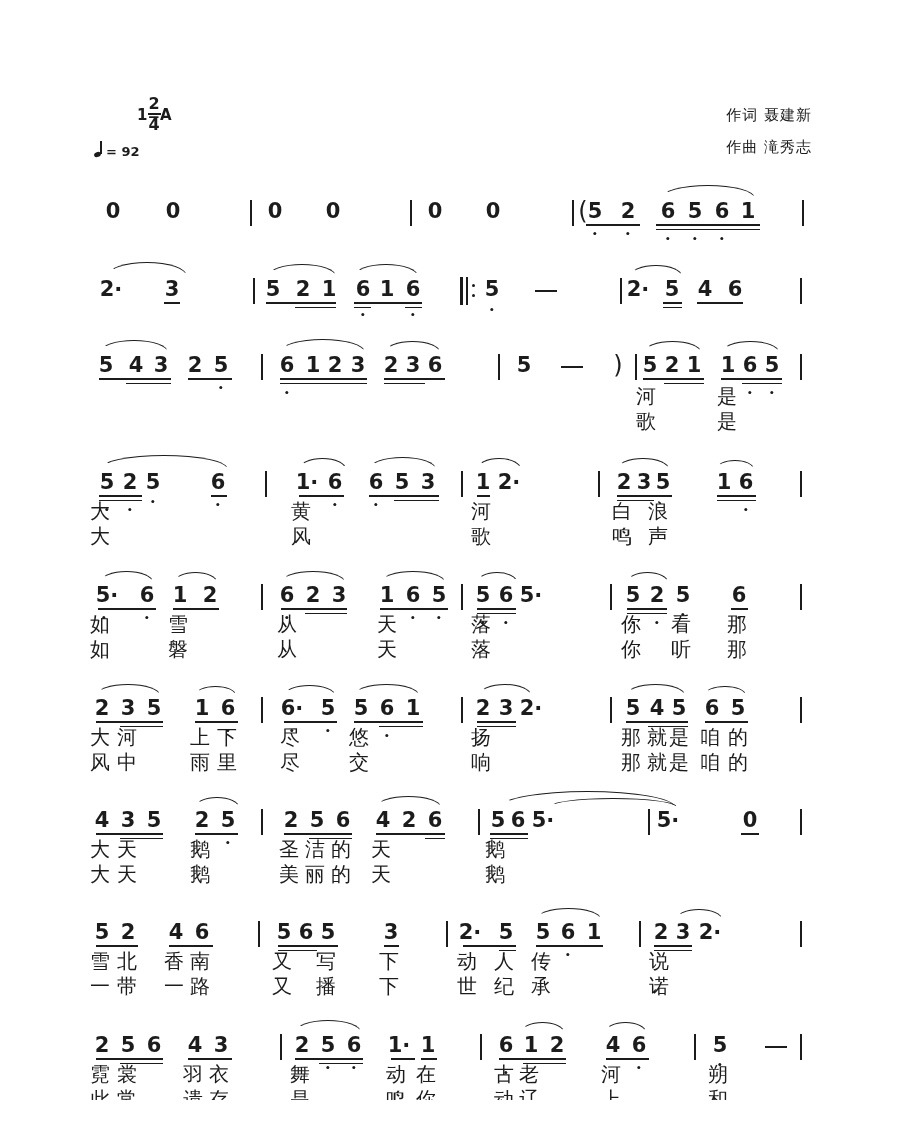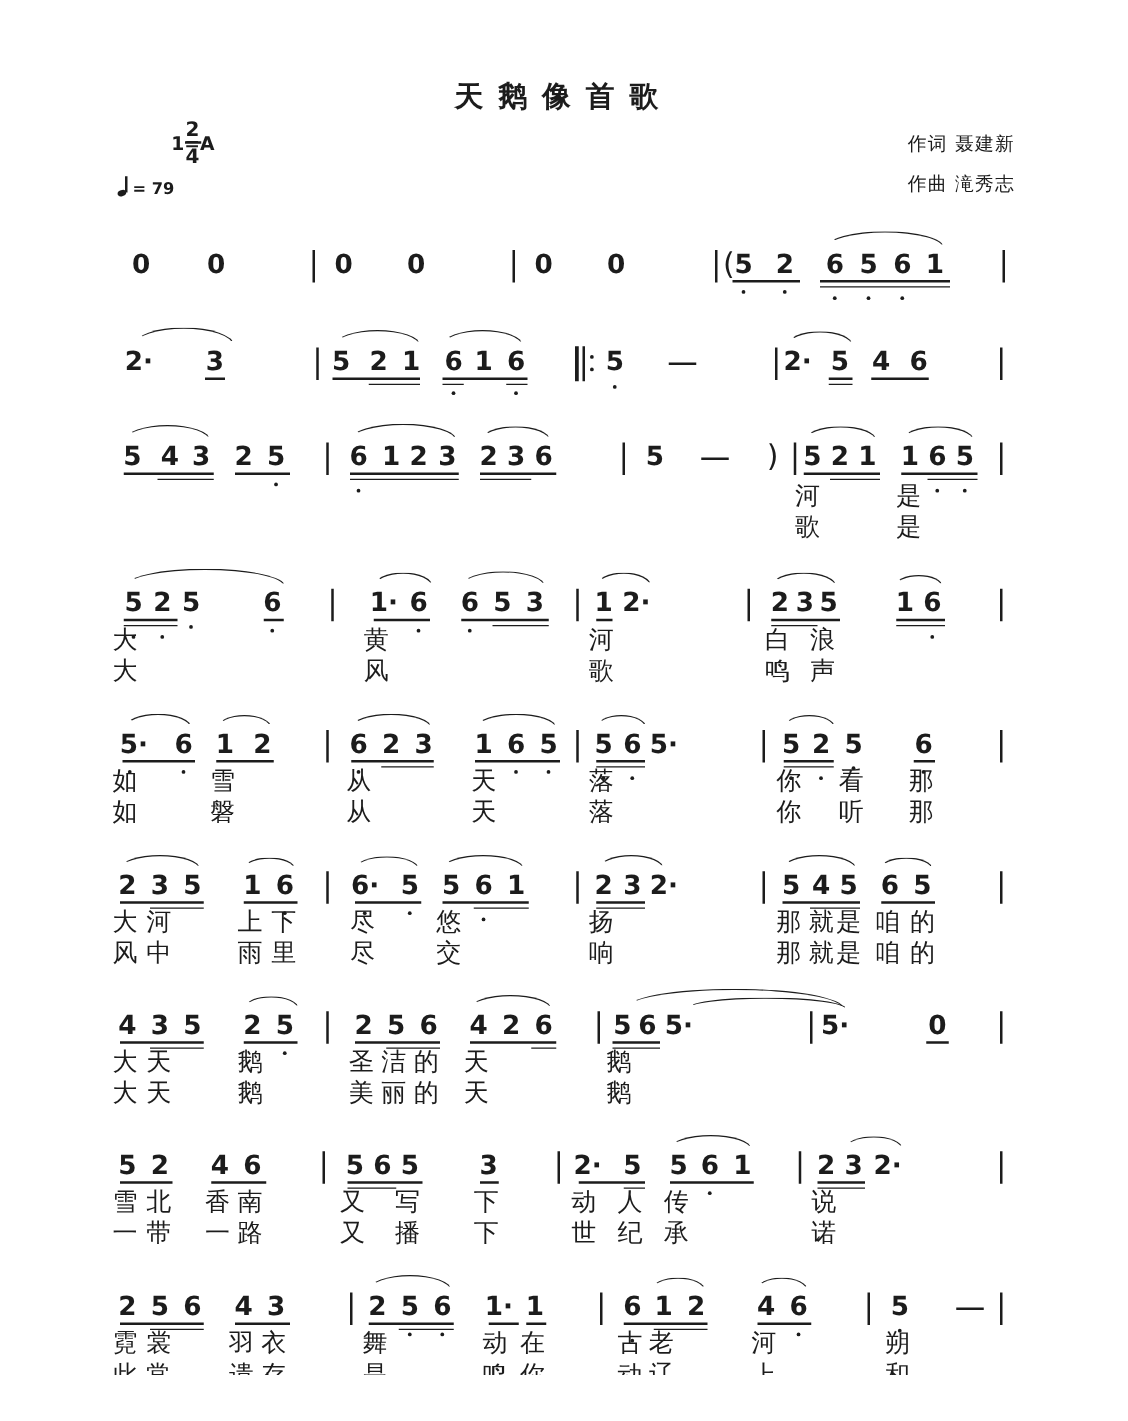--- a/index.html
+++ b/index.html
@@ -37,30 +37,29 @@
   .paren { position:absolute; transform:translateX(-50%); font-size:24px; font-weight:400; line-height:26px; }
   .rpt { position:absolute; background:var(--ink); }
   .rdot { position:absolute; width:3px; height:3px; border-radius:50%; background:var(--ink); }
   .lyric { position:absolute; transform:translateX(-50%); font-size:20px; line-height:22px;
            font-family:"DejaVu Serif","Liberation Serif",serif; white-space:nowrap; overflow:hidden; }
 </style>
 </head>
 <body>
 
 <div class="page" id="sheet">
-  <div class="title">天鹅像首歌</div>
   <div class="keysig">1=A</div>
   <div class="meter">
     <span class="num">2</span>
     <span class="fbar"></span>
     <span class="den">4</span>
   </div>
   <span class="notehead"></span>
   <span class="notestem"></span>
-  <div class="tempo-eq">= 79</div>
+  <div class="tempo-eq">= 92</div>
   <div class="credits credit1">作词  聂建新</div>
   <div class="credits credit2">作曲  滝秀志</div>
 
 <div class="note" style="left: 113px; top: 201px;">0</div>
     <div class="note" style="left: 173px; top: 201px;">0</div>
     <div class="note" style="left: 275px; top: 201px;">0</div>
     <div class="note" style="left: 333px; top: 201px;">0</div>
     <div class="note" style="left: 435px; top: 201px;">0</div>
     <div class="note" style="left: 493px; top: 201px;">0</div>
     <div class="note" style="left: 595px; top: 201px;">5</div>

